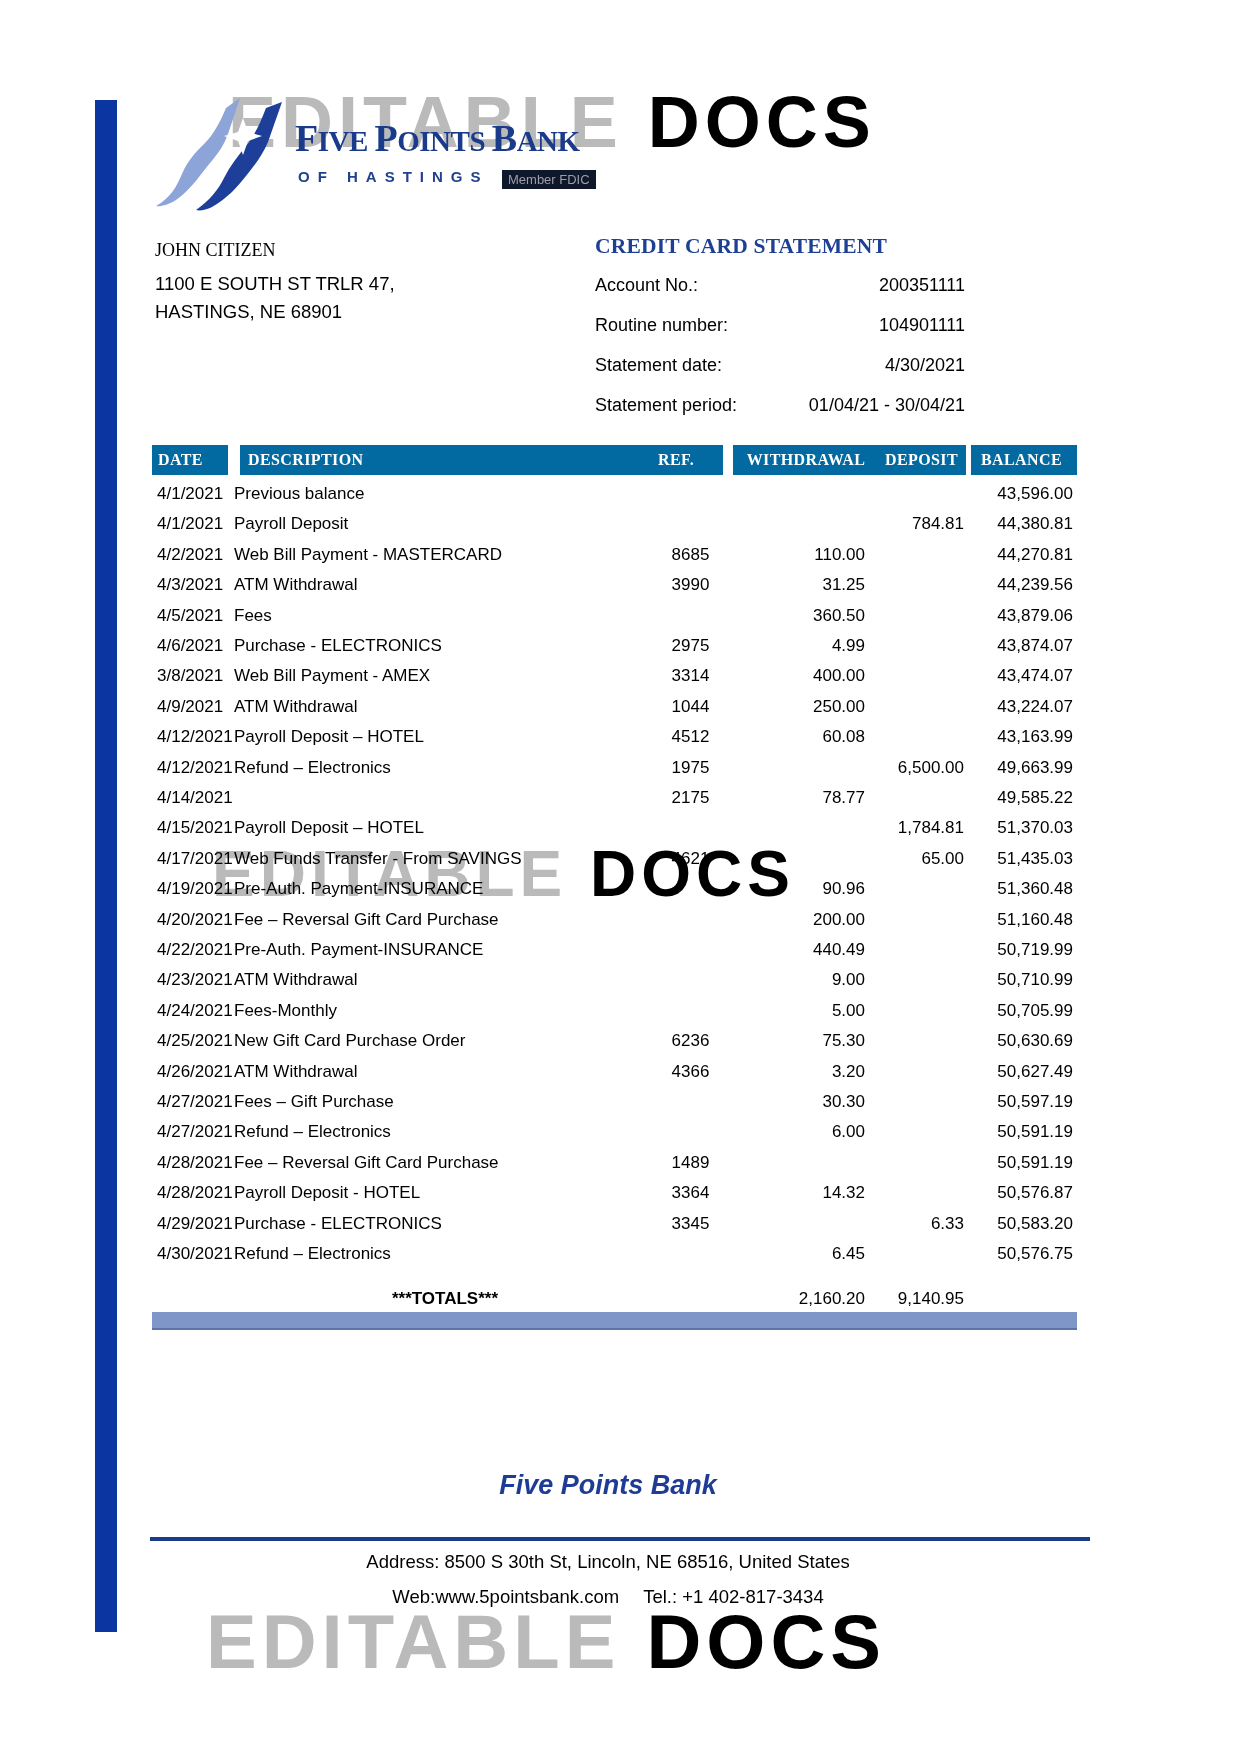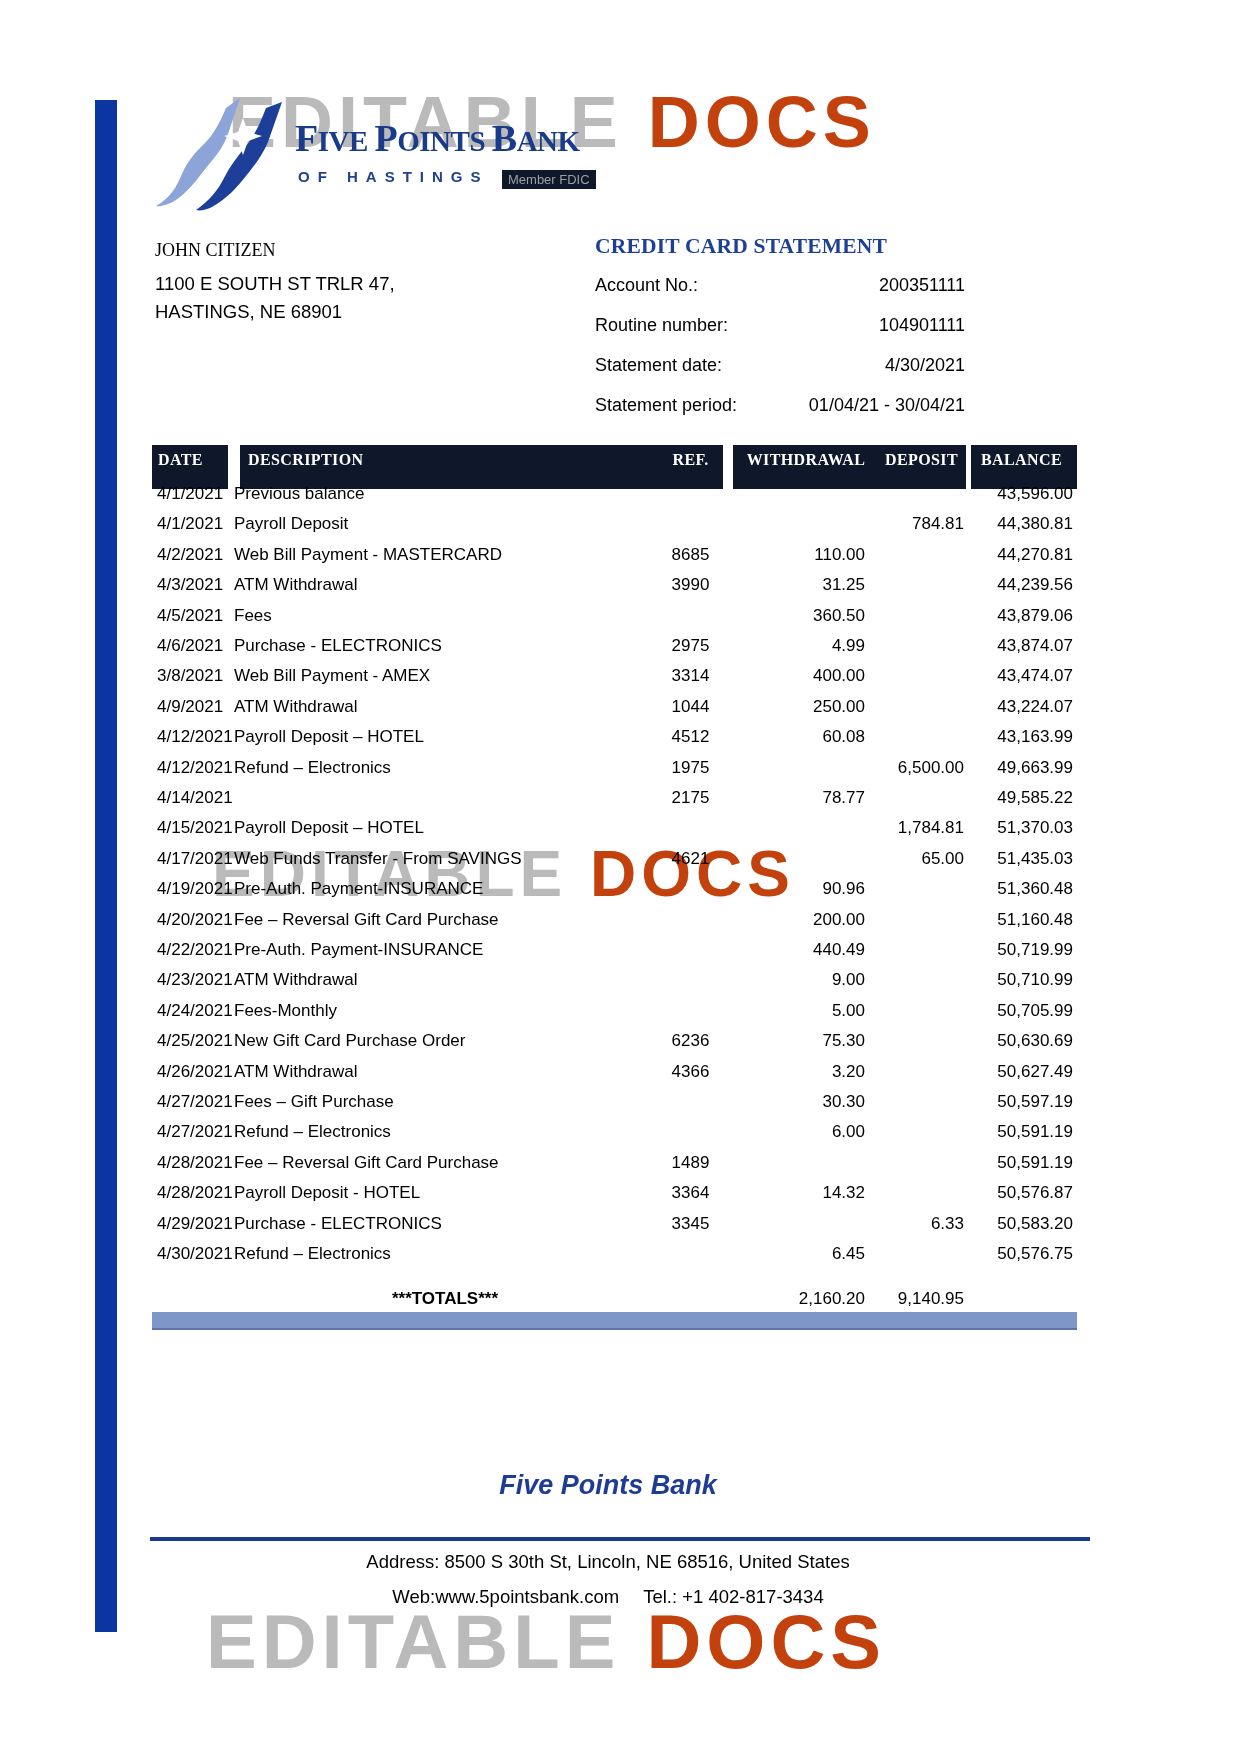--- a/index.html
+++ b/index.html
@@ -4,21 +4,21 @@
 <style>
   html,body{margin:0;padding:0;background:#ffffff;}
   .page{position:relative;width:1240px;height:1754px;background:#ffffff;overflow:hidden;
         font-family:"Liberation Sans",sans-serif;color:#000;}
   .z{position:absolute;}
 
   
   .wm{position:absolute;z-index:0;font-family:"Liberation Sans",sans-serif;font-weight:800;
       white-space:nowrap;letter-spacing:5px;line-height:1;}
   .wm .w-gray{color:#bababa;}
-  .wm .w-orange{color:#c2410c;}
+  .wm .w-orange{color:#000000;}
   .wm-top{left:228px;top:86px;font-size:72px;}
   .wm-mid{left:212px;top:842px;font-size:64px;}
   .wm-bot{left:206px;top:1604px;font-size:76px;}
 
   
   .leftbar{left:95px;top:100px;width:22px;height:1532px;background:#0b35a0;z-index:1;}
 
   
   .logo-svg{left:146px;top:94px;z-index:1;}
   .brand{left:295px;top:116px;z-index:1;color:#1a3a8a;font-family:"Liberation Serif",serif;
@@ -36,35 +36,35 @@
 
   
   .stmt{left:595px;top:234px;width:370px;z-index:1;}
   .stmt-title{font-family:"Liberation Serif",serif;font-weight:700;font-size:21.5px;color:#1e4094;
               margin-bottom:9px;letter-spacing:0.2px;}
   .stmt-row{position:relative;height:28px;font-size:18px;line-height:28px;margin-top:12px;}
   .stmt-row .lab{position:absolute;left:0;}
   .stmt-row .val{position:absolute;right:0;text-align:right;}
 
   
-  .thead-cell{position:absolute;top:445px;height:44px;background:#0f172a;color:#ffffff;
+  .thead-cell{position:absolute;top:445px;height:30px;background:#0369a1;color:#ffffff;
               font-family:"Liberation Serif",serif;font-weight:700;font-size:16px;line-height:30px;
               letter-spacing:0.4px;z-index:1;box-sizing:border-box;}
   .tbody{left:152px;top:478px;width:925px;height:810px;z-index:1;}
   .trow{position:absolute;left:0;width:925px;height:31px;font-size:17px;line-height:31px;}
   .cell{position:absolute;top:0;box-sizing:border-box;white-space:nowrap;}
   .c-date{left:0;width:76px;padding-left:5px;}
   .c-desc{left:80px;width:426px;padding-left:2px;}
   .c-ref{left:506px;width:65px;text-align:center;}
   .c-wd{left:575px;width:146px;text-align:right;padding-right:8px;}
   .c-dep{left:725px;width:89px;text-align:right;padding-right:2px;}
   .c-bal{left:819px;width:106px;text-align:right;padding-right:4px;}
   .h-date{left:152px;width:76px;padding-left:6px;}
   .h-desc{left:240px;width:426px;padding-left:8px;}
-  .h-ref{left:658px;width:65px;text-align:center;}
+  .h-ref{left:658px;width:65px;}
   .h-wd{left:727px;width:146px;text-align:center;margin-left:6px;}
   .h-dep{left:877px;width:89px;text-align:center;}
   .h-bal{left:971px;width:106px;padding-left:10px;}
 
   .totals{left:152px;top:1283px;width:925px;height:31px;z-index:1;font-size:17px;line-height:31px;}
   .totals .t-label{position:absolute;left:80px;width:426px;text-align:center;font-weight:700;}
   .bottom-bar{left:152px;top:1312px;width:925px;height:16px;background:#7e96c8;z-index:1;
               border-bottom:2px solid #5c74a8;}
 
   

